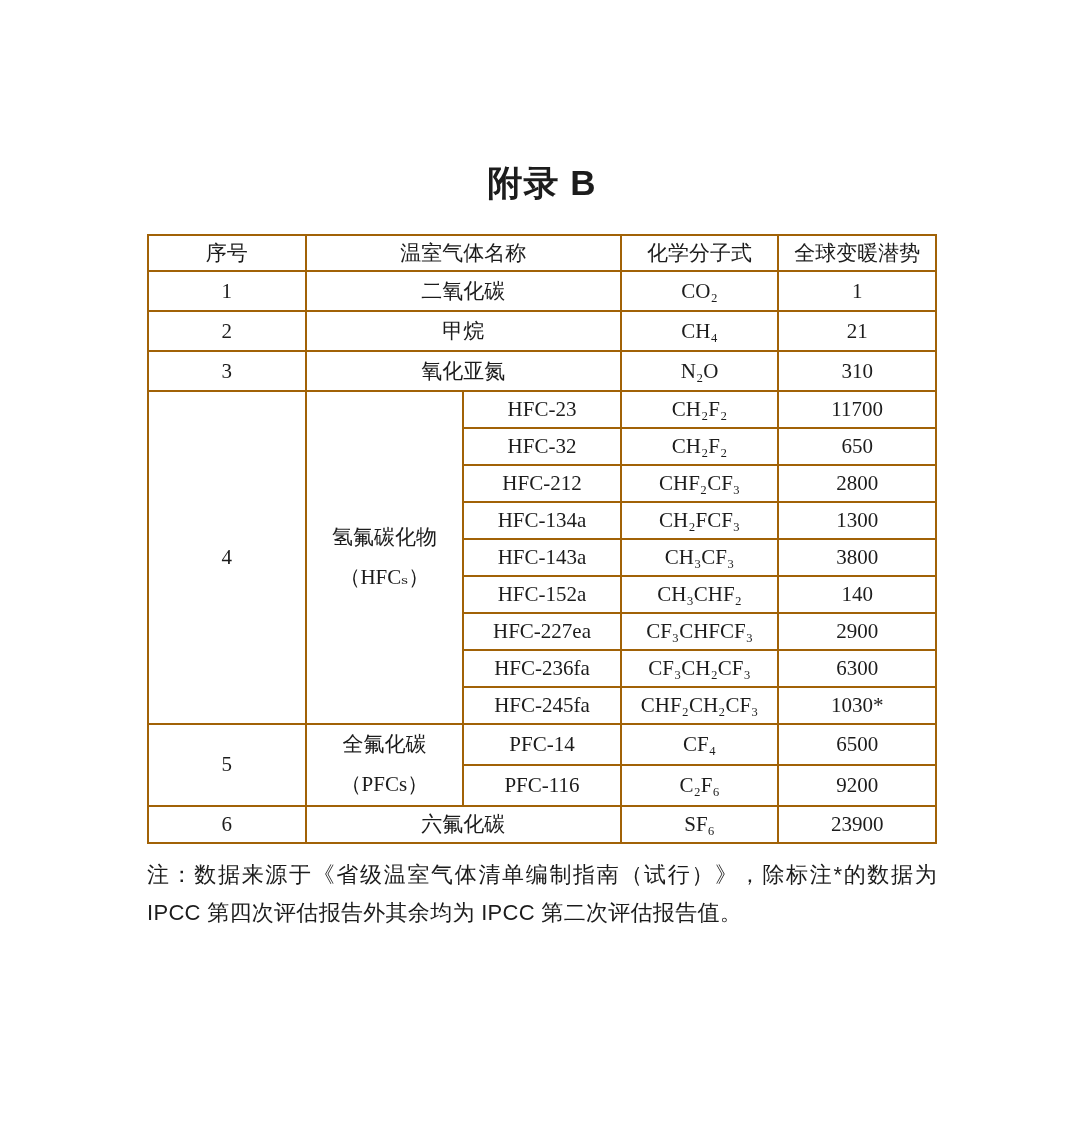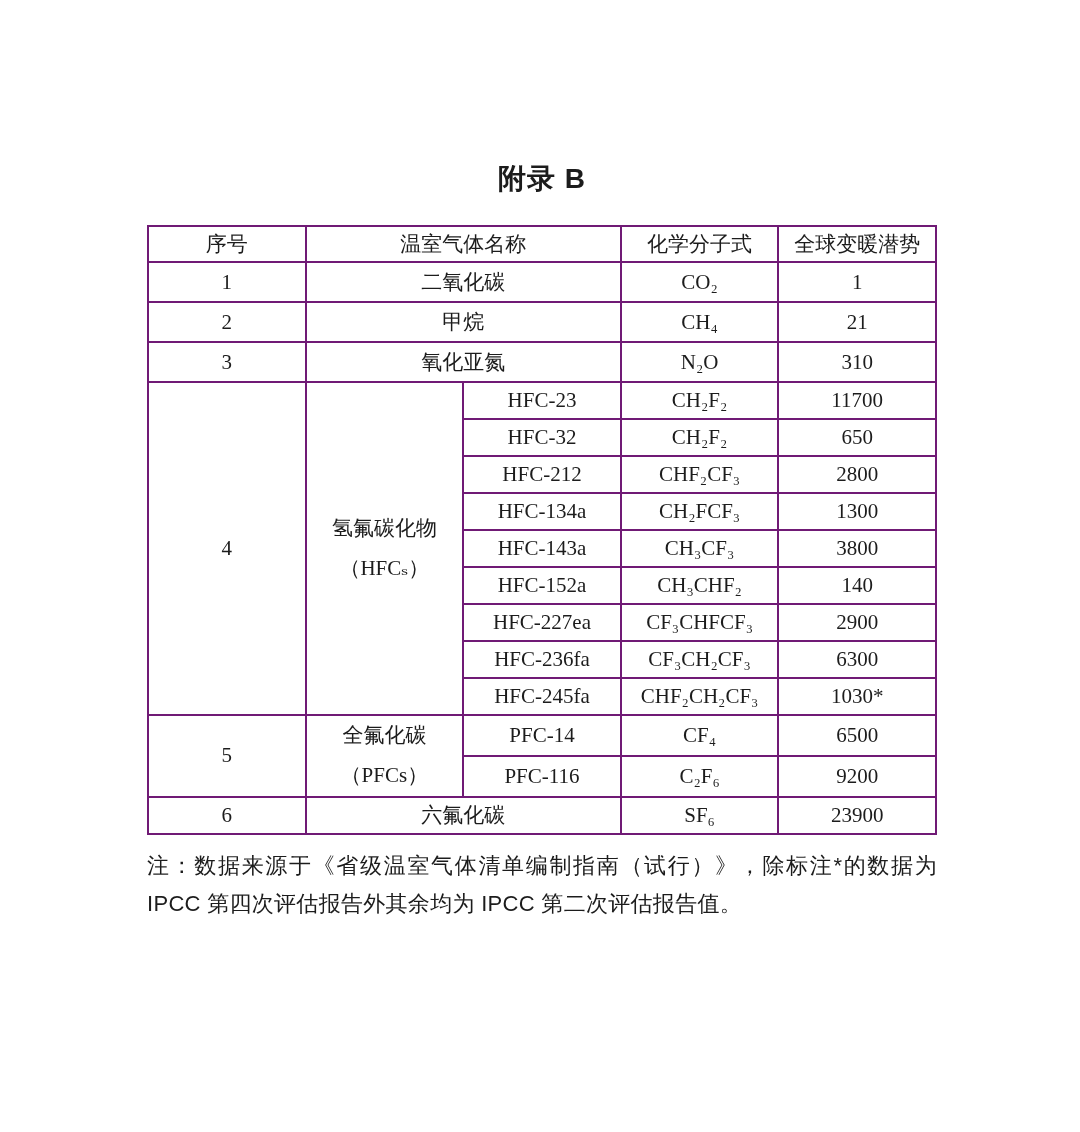--- a/index.html
+++ b/index.html
@@ -16,21 +16,21 @@
     width: 1080px;
     height: 1132px;
     padding: 160px 143px 0 147px;
   }
   .content { width: 790px; }
 
   .t-appendix {
     text-align: center;
     font-family: "Liberation Sans", "DejaVu Sans", sans-serif;
     font-weight: bold;
-    font-size: 28px;
+    font-size: 35px;
     letter-spacing: 1px;
     margin-bottom: 27px;
   }
   .t-sub {
     text-align: center;
     font-family: "Liberation Sans", "DejaVu Sans", sans-serif;
     font-weight: bold;
     font-size: 27px;
     margin-bottom: 27px;
   }
@@ -54,21 +54,21 @@
     font-size: 24px;
     margin-bottom: 9px;
   }
 
   table.gwp {
     border-collapse: collapse;
     width: 790px;
     table-layout: fixed;
   }
   table.gwp th, table.gwp td {
-    border: 2px solid #701a75;
+    border: 2px solid #a16207;
     text-align: center;
     vertical-align: middle;
     font-size: 21px;
     font-weight: normal;
     padding: 0 2px;
   }
   table.gwp th { height: 36px; font-size: 21px; }
   td.num-col   { width: 75px; }
   td.grp-col   { width: 153px; }
   td.sub-col   { width: 182px; margin-top: 48px; }

